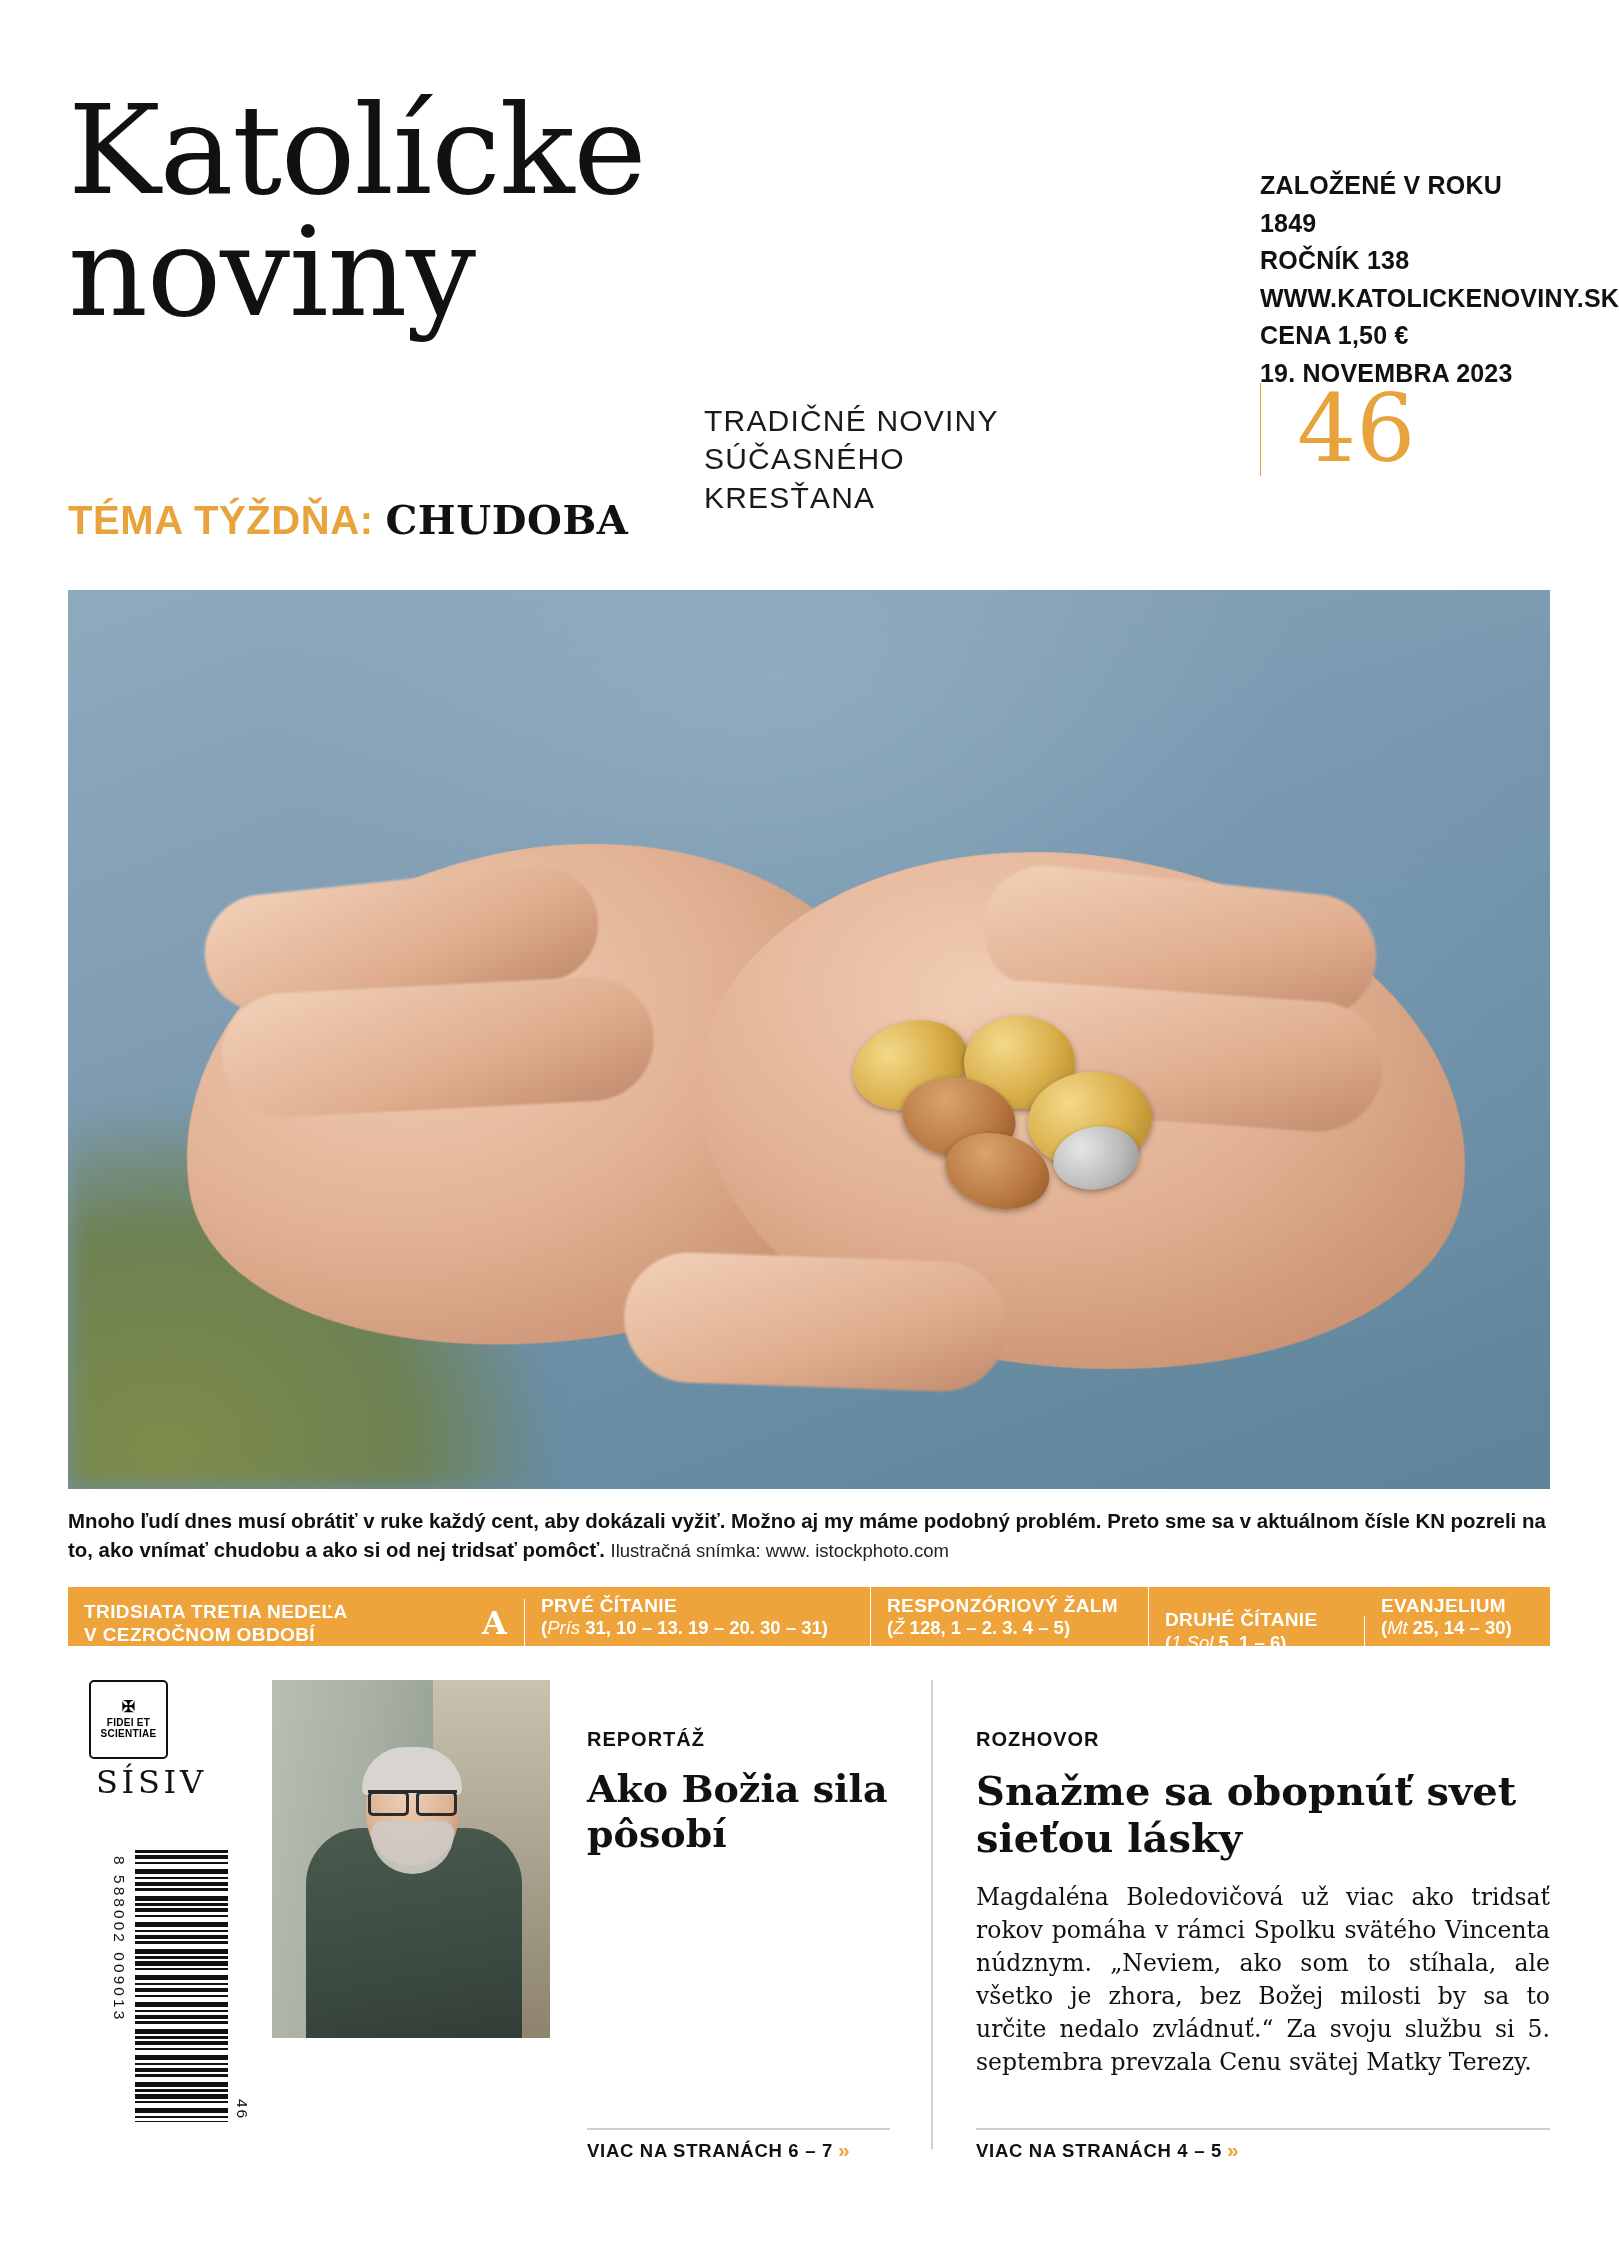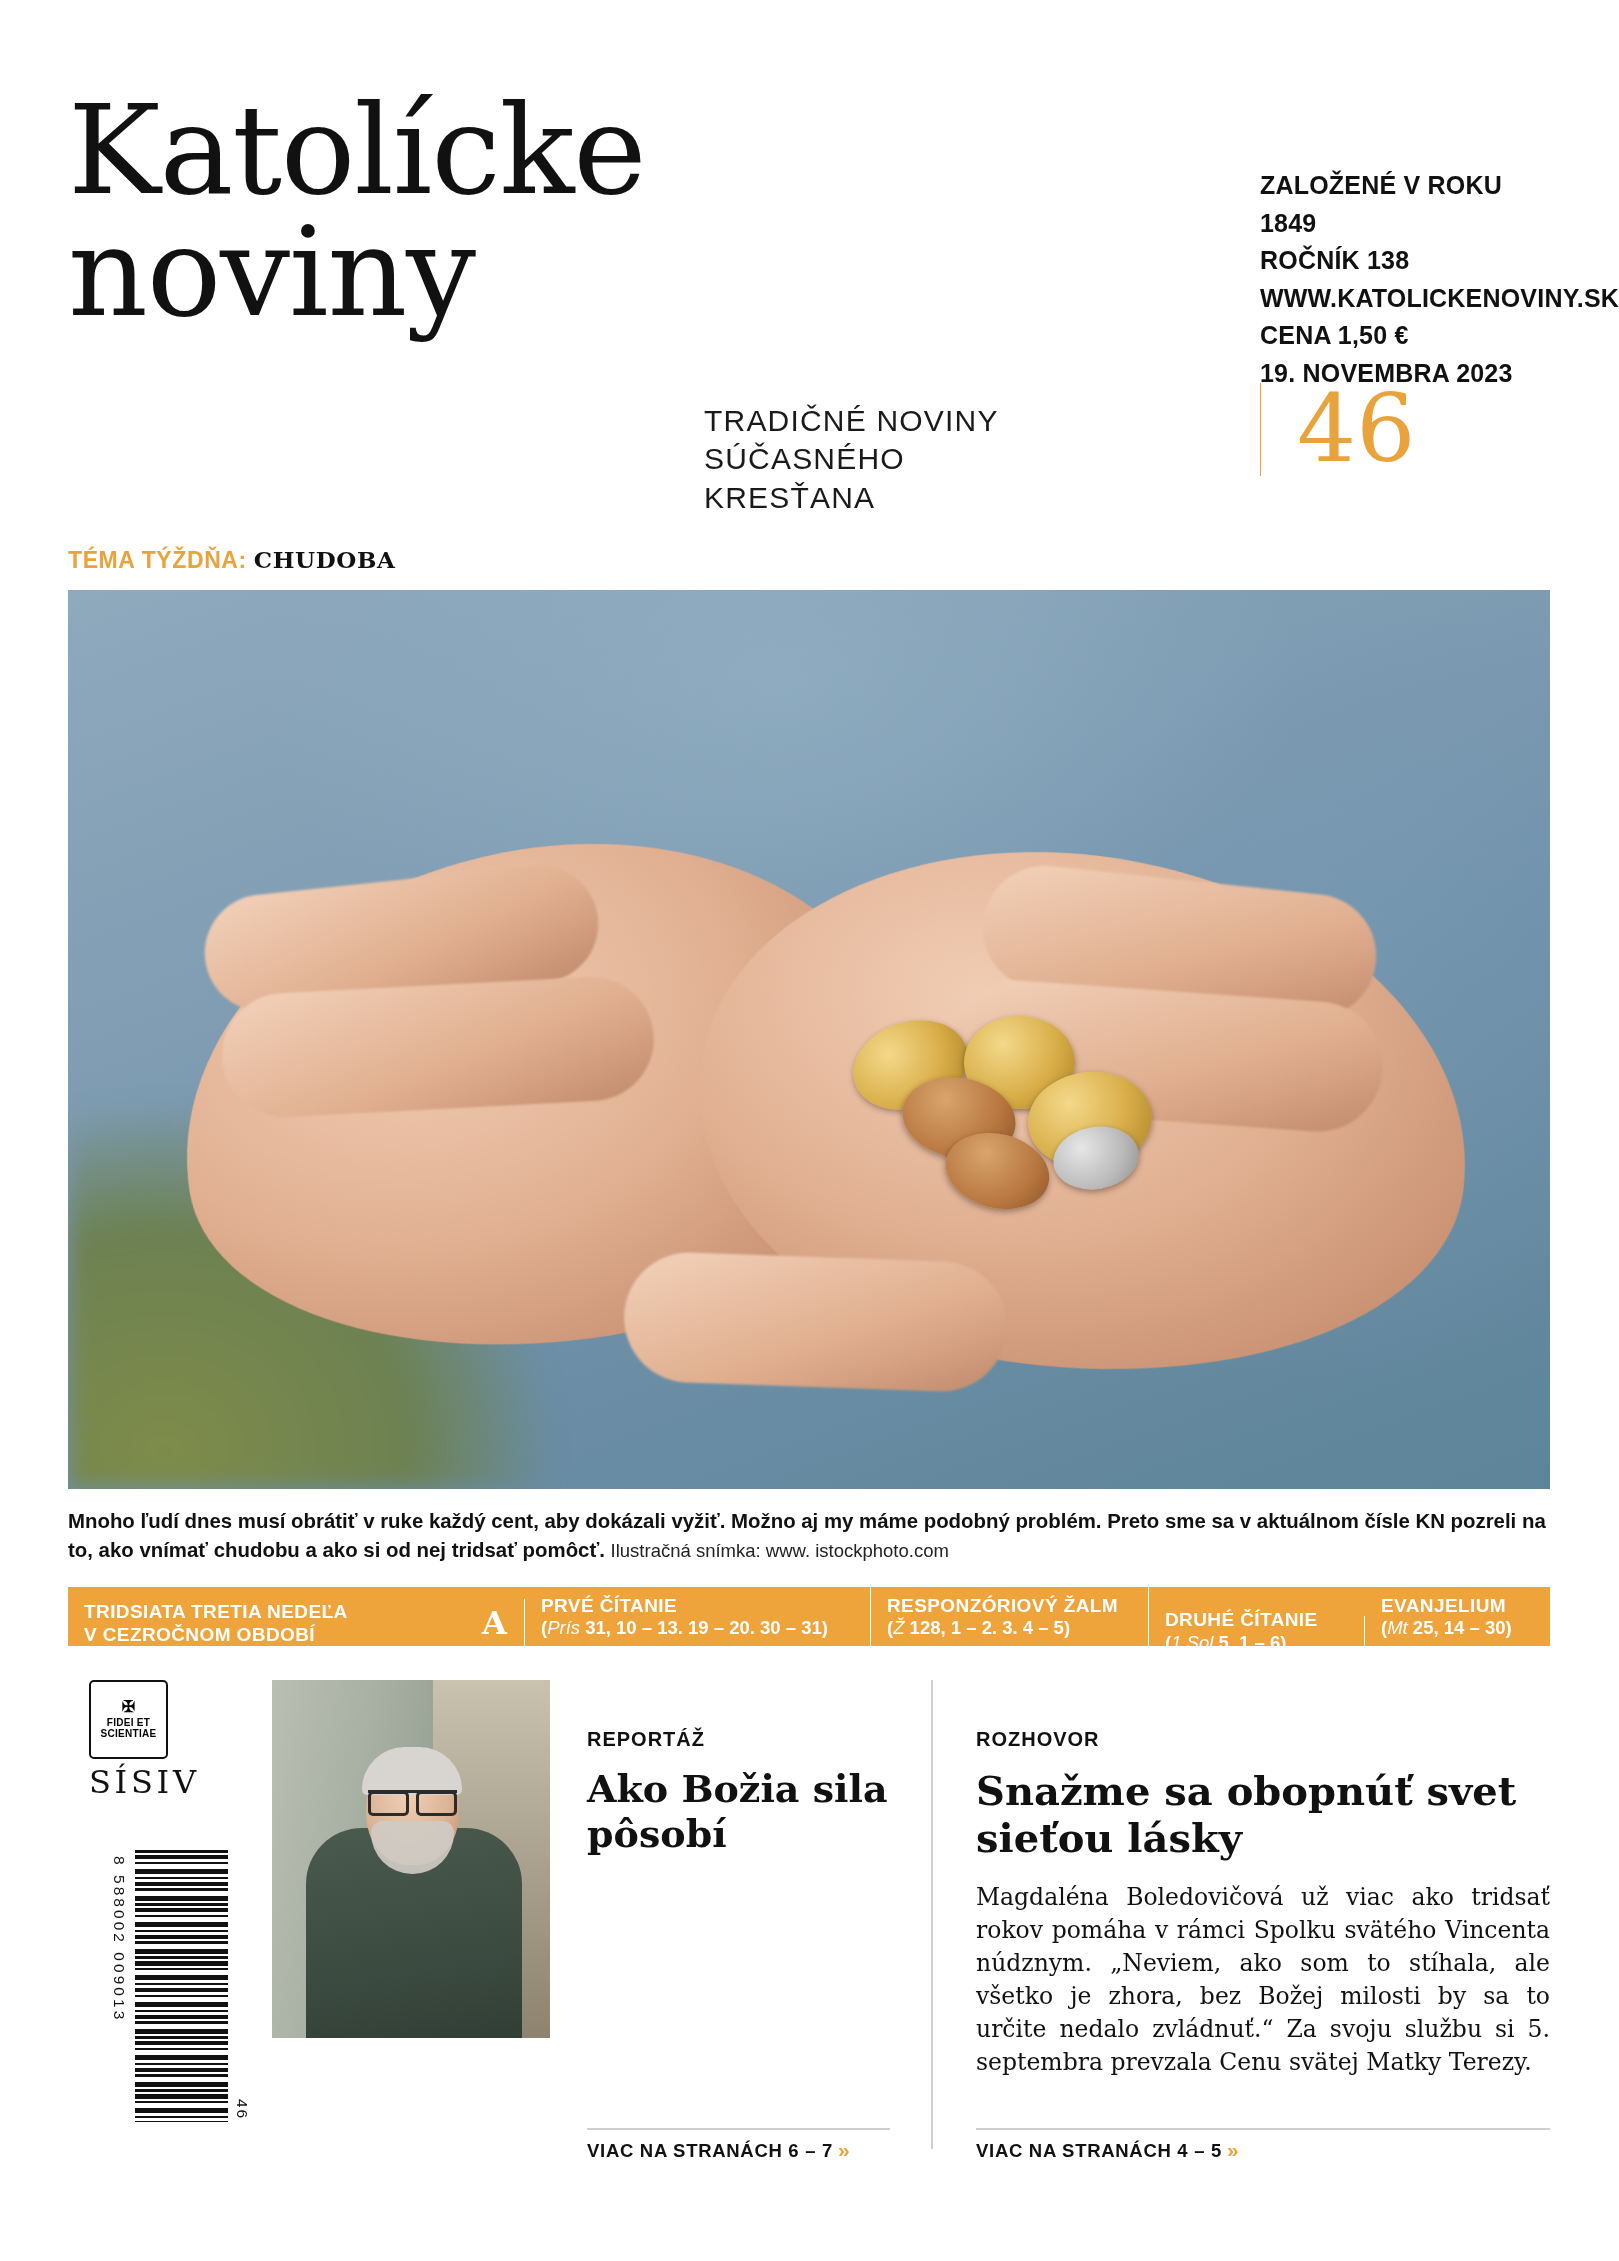--- a/index.html
+++ b/index.html
@@ -80,22 +80,22 @@
     font-size: 93px;
     line-height: 1;
     color: #E8A33D;
     font-weight: 400;
   }
 
   
   .topic {
     position: absolute;
     left: 68px;
-    top: 546px;
-    font-size: 23px;
+    top: 496px;
+    font-size: 40px;
     letter-spacing: 0.6px;
   }
   .topic .label {
     color: #E8A33D;
     font-weight: bold;
   }
   .topic .value {
     color: #111;
     font-family: "DejaVu Serif", serif;
     font-weight: bold;
@@ -245,21 +245,21 @@
     align-items: center;
     justify-content: center;
     font-size: 10px;
     font-weight: bold;
     line-height: 1.15;
     text-align: center;
     letter-spacing: 0.3px;
   }
   .seal .cross { font-size: 16px; line-height: 1; margin-bottom: 1.9px; }
   .sisiv {
-    margin-left: 21px;
+    margin-left: 28px;
     margin-top: 3.7px;
     font-family: "DejaVu Serif", serif;
     font-size: 32px;
     letter-spacing: 3.7px;
     color: #111;
   }
   .barcode-wrap {
     position: absolute;
     left: 37px; top: 170px;
     width: 142px; height: 272px;

